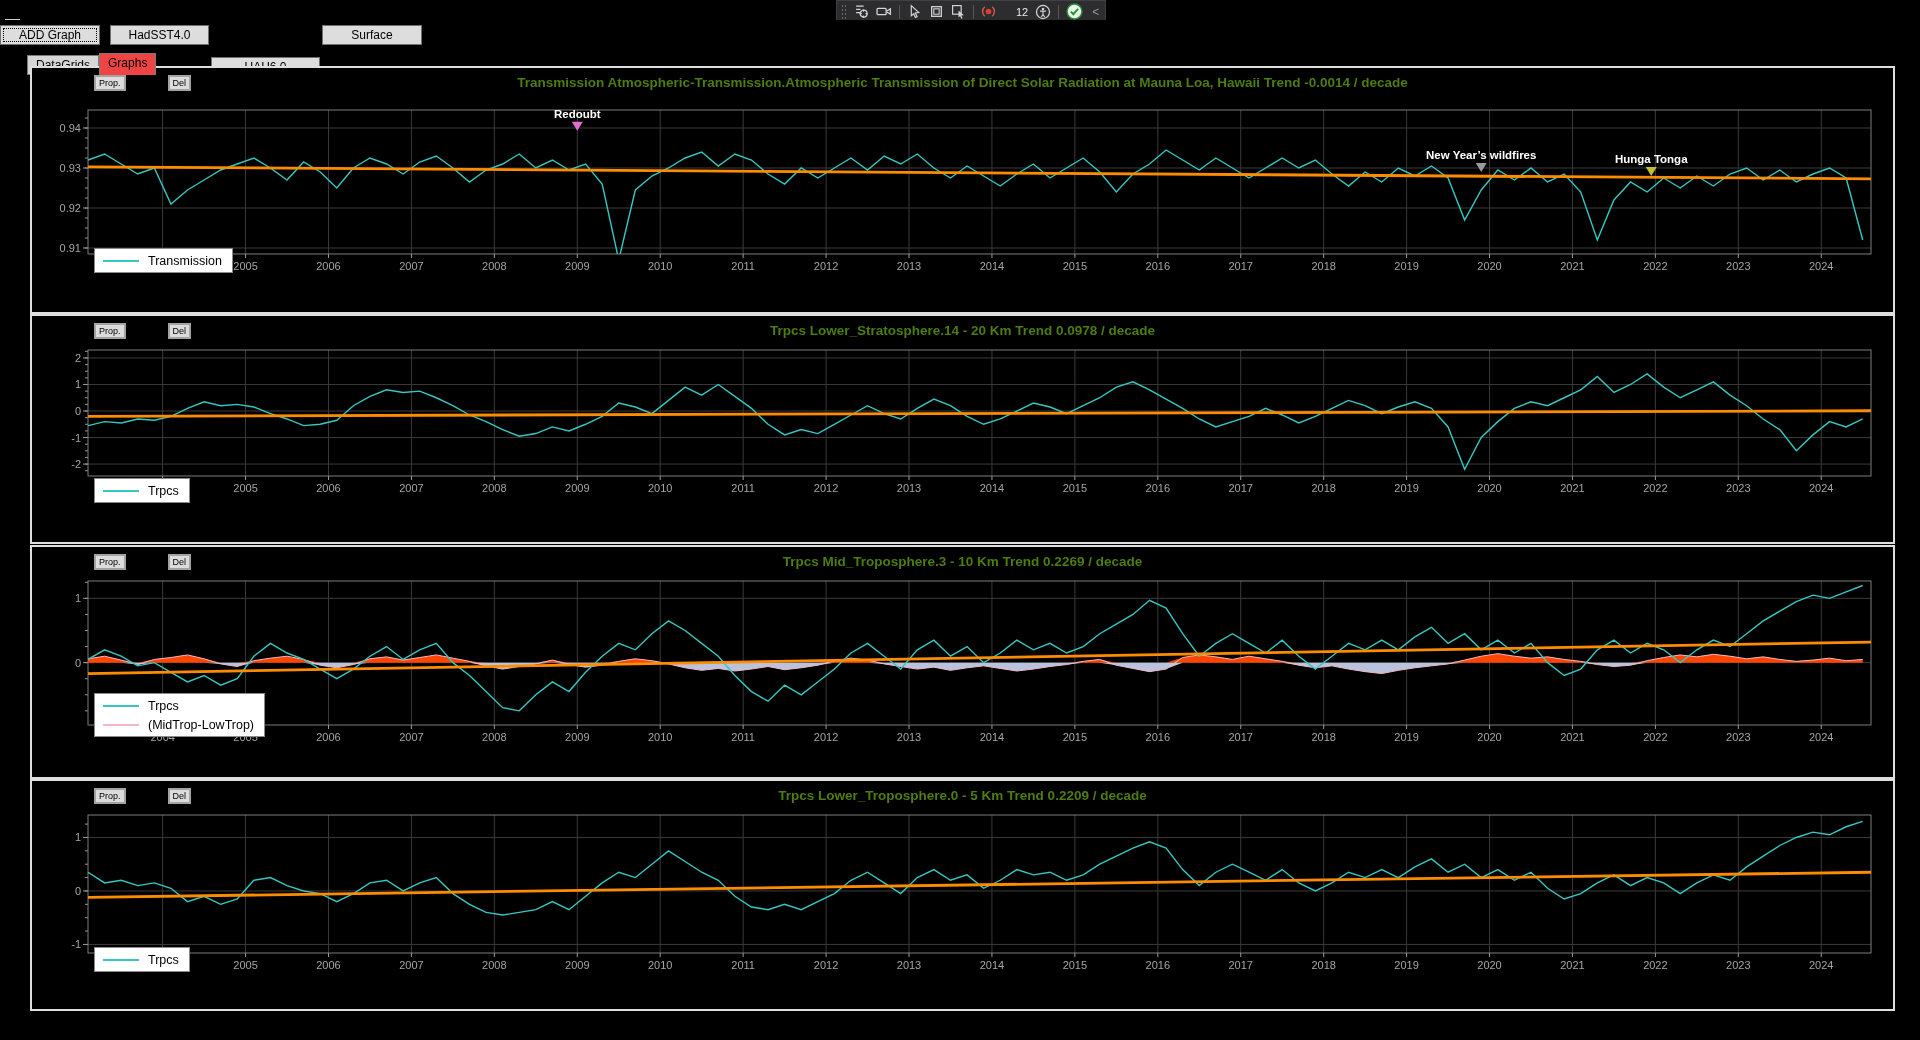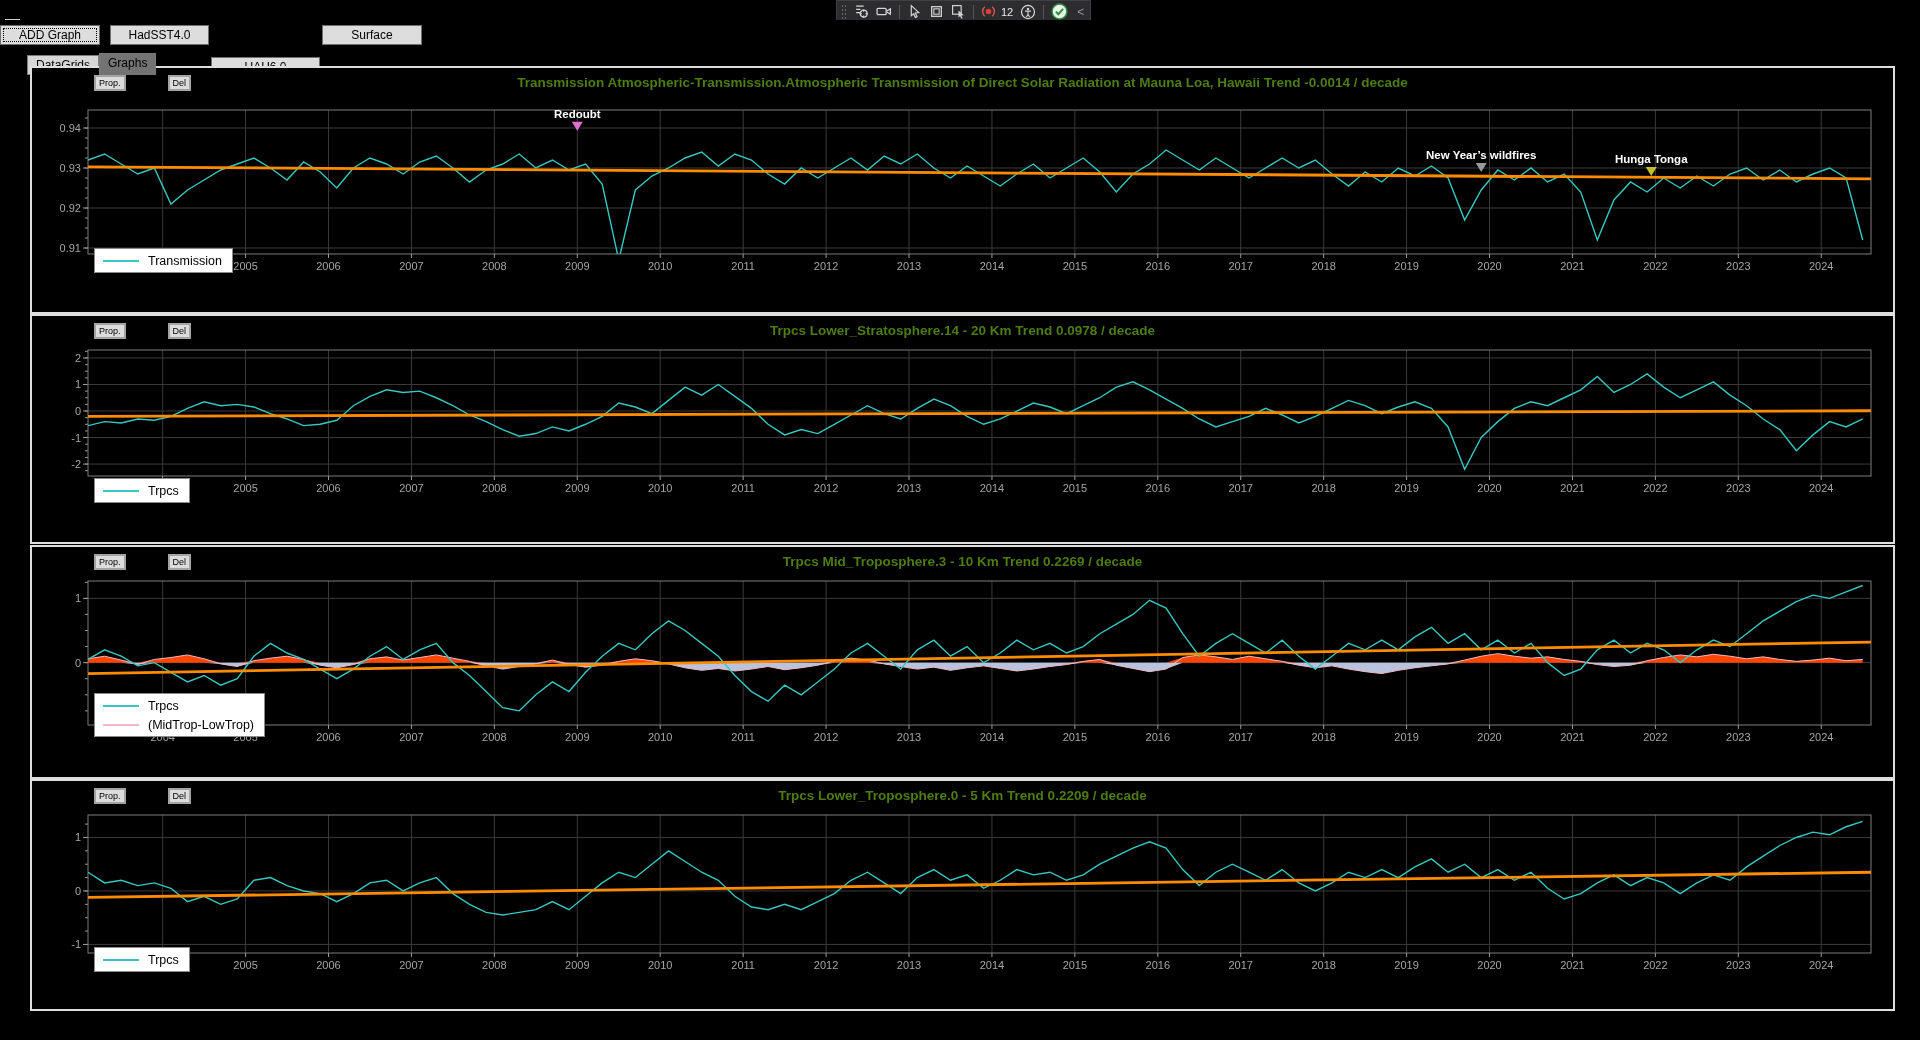--- a/index.html
+++ b/index.html
@@ -12,33 +12,33 @@
   .win-btn{width:46px;height:20px;display:flex;align-items:center;justify-content:center;color:#fff;cursor:default;}
   .min-glyph{width:10px;height:1px;background:#fff;display:block;}
   .restore-glyph{width:8px;height:7px;border:1px solid #fff;position:relative;margin-top:2px;}
   .restore-glyph:before{content:"";position:absolute;left:2px;top:-4px;width:8px;height:7px;border:1px solid #fff;border-bottom:none;border-left:none;}
   .close-glyph{font-size:15px;line-height:15px;}
   
   .debug-toolbar{position:absolute;left:836px;top:0;height:21px;background:#2d2d30;border:1px solid #3f3f46;
                  display:flex;align-items:center;padding:0 4px;gap:7px;color:#d4d4d4;}
   .dbg-grip{width:6px;height:16px;background-image:radial-gradient(#6a6a6a 1px,transparent 1px);background-size:3px 4px;}
   .dbg-sep{width:1px;height:14px;background:#555;}
-  .dbg-btn{display:flex;align-items:center;gap:5px;}
+  .dbg-btn{display:flex;align-items:center;gap:20px;}
   .dbg-count{font-size:11px;color:#e8e8e8;}
   .dbg-chevron{font-size:12px;color:#9a9a9a;padding:0 2px;}
   
   .toolbar{position:absolute;left:0;top:20px;width:1920px;height:27px;background:#000;}
   .tb-btn{position:absolute;top:5px;height:20px;background:#dddddd;border:1px solid #707070;
           font-size:12px;color:#000;font-family:"Liberation Sans",sans-serif;}
   .tb-btn.focused{outline:1px dotted #000;outline-offset:-4px;}
   #tbb0{left:0;width:100px;} #tbb1{left:110px;width:99px;} #tbb2{left:211px;width:109px;margin-top:32px;} #tbb3{left:322px;width:100px;}
   
   .tabstrip{position:absolute;left:27px;top:45px;height:30px;display:flex;align-items:flex-end;}
   .tab{font-size:12px;color:#000;padding:2px 8px 3px 8px;border:1px solid #7a7a7a;background:#d6d6d6;height:13px;}
-  .tab.selected{background:#737373;height:16px;border-bottom:none;position:relative;z-index:2;text-align:right;}
+  .tab.selected{background:#ef4444;height:16px;border-bottom:none;position:relative;z-index:2;text-align:right;}
   
   .panel{position:absolute;left:30px;width:1861px;background:#000;border:2px solid #dedede;}
   #panel0{top:66px;height:244px;} #panel1{top:314px;height:226px;}
   #panel2{top:545px;height:230px;} #panel3{top:779px;height:228px;}
   .panel-btns{position:absolute;left:22px;top:7px;z-index:5;display:flex;gap:2px;}
   .mini-btn{font-size:9px;line-height:10px;padding:1px 3px;background:#dcdcdc;border:2px solid #a3a3a3;color:#000;
             font-family:"Liberation Sans",sans-serif;margin-left:40px;}
   .chart-title{position:absolute;left:0;top:7px;width:100%;text-align:center;color:#4d7c0f;
                font-size:13.5px;font-weight:bold;}
   svg.chart-plot{position:absolute;left:8px;width:calc(100% - 16px);display:block;}

